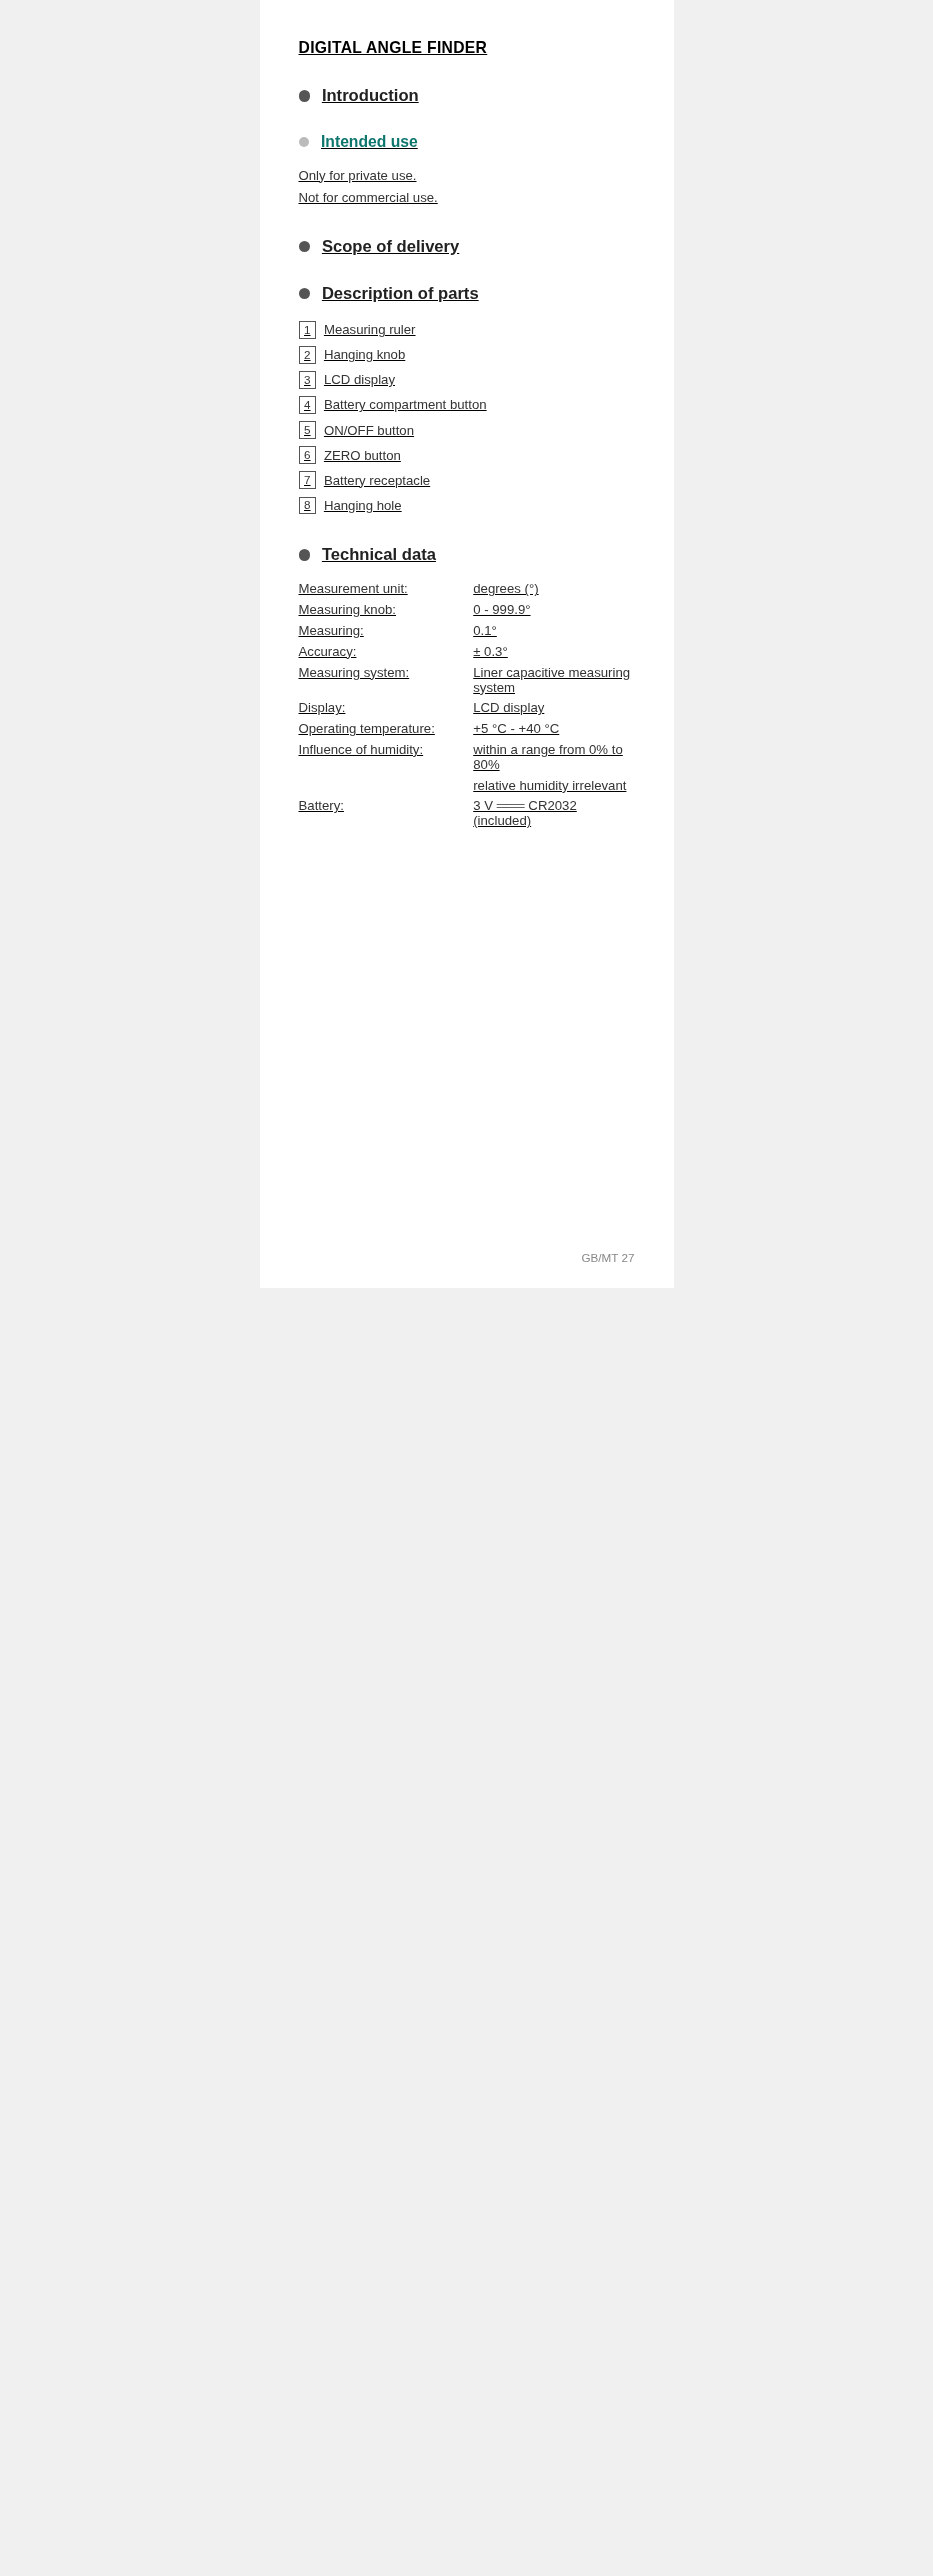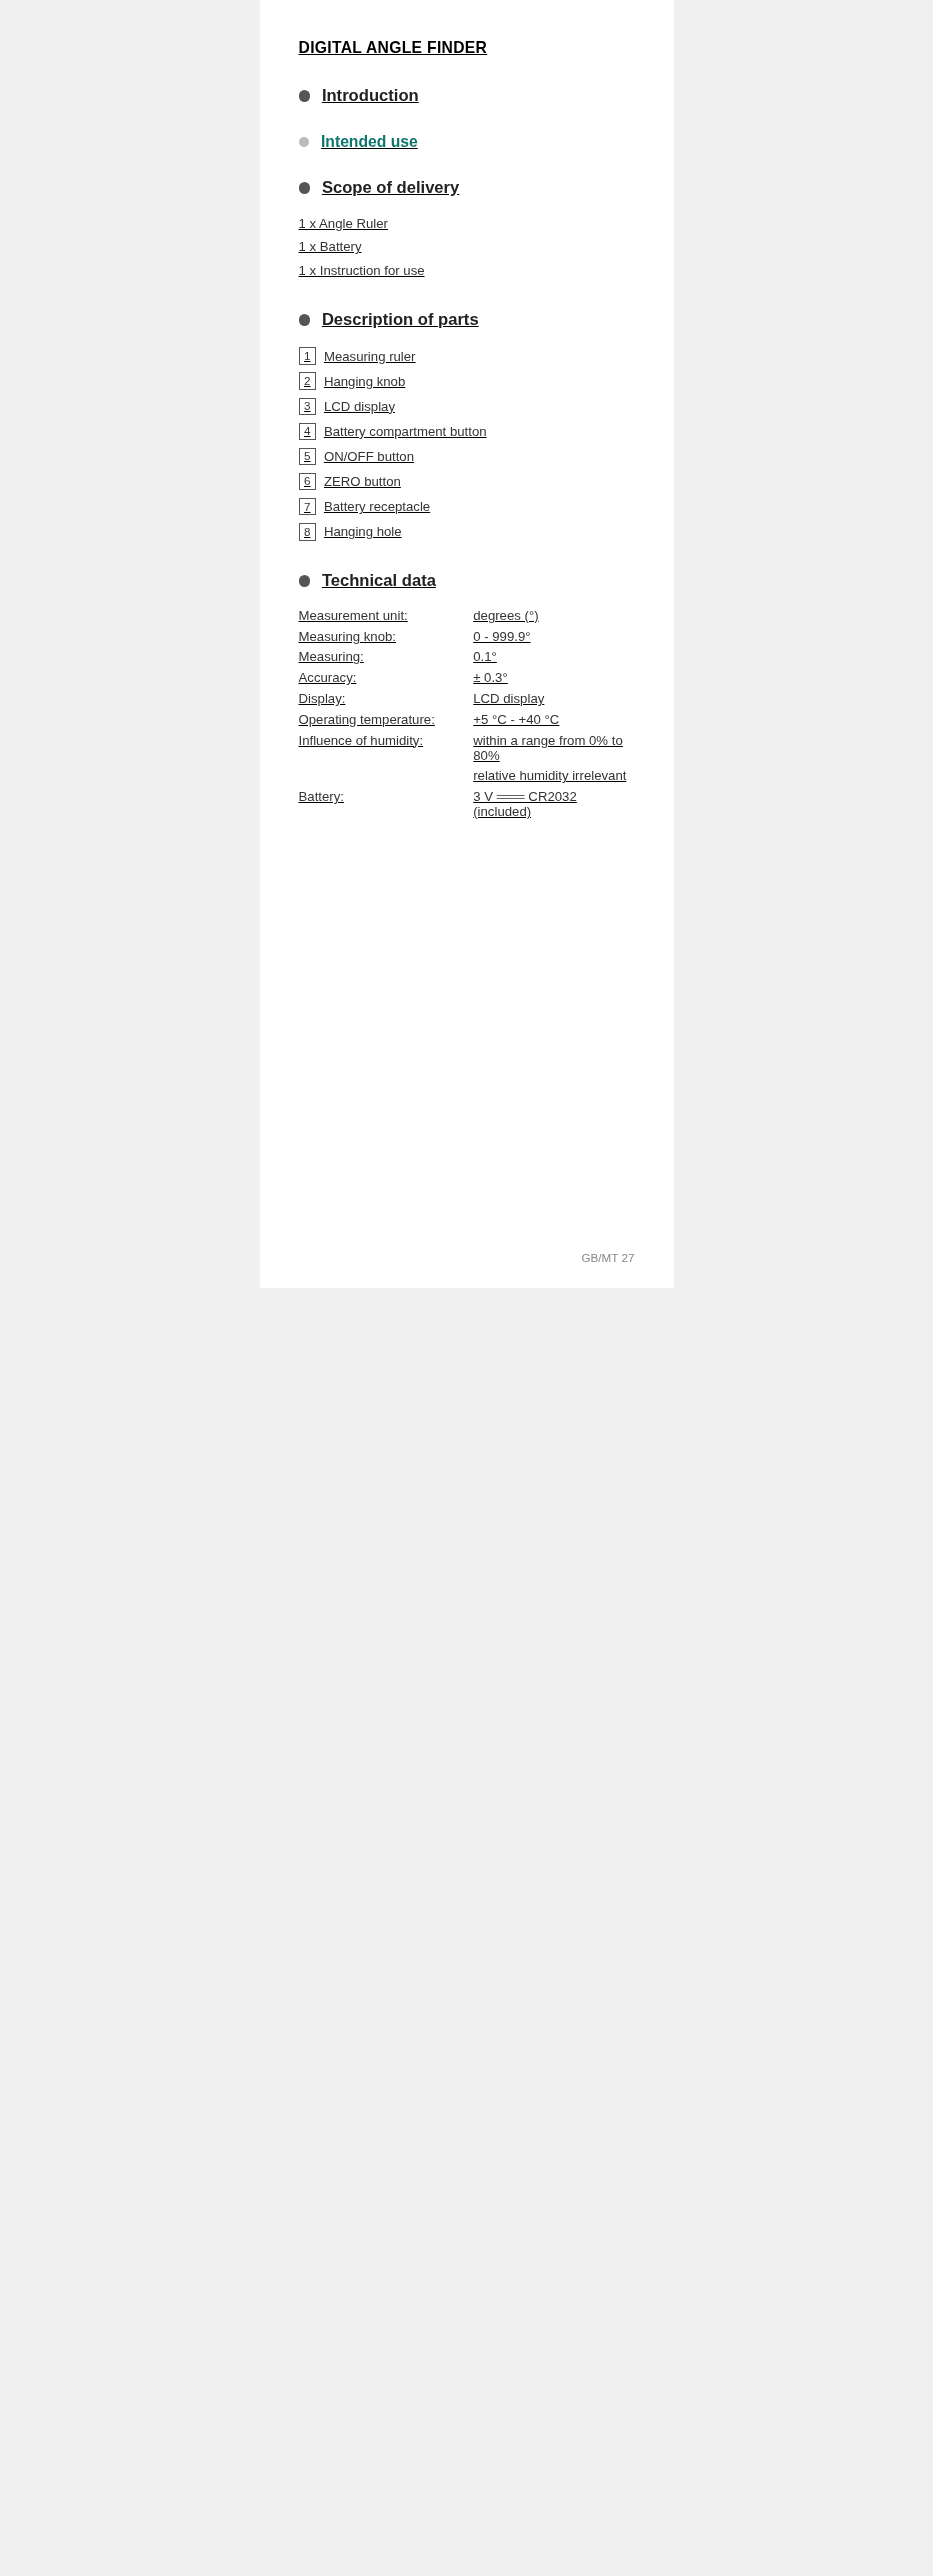--- a/index.html
+++ b/index.html
@@ -158,32 +158,31 @@
       <div class="bullet-filled"></div>
       <span class="section-title-main">Introduction</span>
     </div>
   </div>
 
   <div class="section">
     <div class="section-header">
       <div class="bullet-outline"></div>
       <span class="section-title-sub">Intended use</span>
     </div>
+    <div class="body-text">
+      <div>Only for private use.</div>
+      <div>Not for commercial use.</div>
+    </div>
   </div>
 
   <div class="section" style="margin-top: 22px;">
     <div class="section-header">
       <div class="bullet-filled"></div>
       <span class="section-title-main">Scope of delivery</span>
     </div>
-    <ul class="delivery-list">
-      <li>1 x Angle Ruler</li>
-      <li>1 x Battery</li>
-      <li>1 x Instruction for use</li>
-    </ul>
   </div>
 
   <div class="section" style="margin-top: 9.8px;">
     <div class="section-header">
       <div class="bullet-filled"></div>
       <span class="section-title-main">Description of parts</span>
     </div>
     <ul class="parts-list">
       <li>
         <span class="part-number">1</span>
@@ -237,20 +236,24 @@
         </tr>
         <tr>
           <td>Measuring:</td>
           <td>0.1°</td>
         </tr>
         <tr>
           <td>Accuracy:</td>
           <td>± 0.3°</td>
         </tr>
         <tr>
+          <td>Measuring system:</td>
+          <td>Liner capacitive measuring system</td>
+        </tr>
+        <tr>
           <td>Display:</td>
           <td>LCD display</td>
         </tr>
         <tr>
           <td>Operating temperature:</td>
           <td>+5 °C - +40 °C</td>
         </tr>
         <tr>
           <td>Influence of humidity:</td>
           <td>within a range from 0% to 80%</td>

